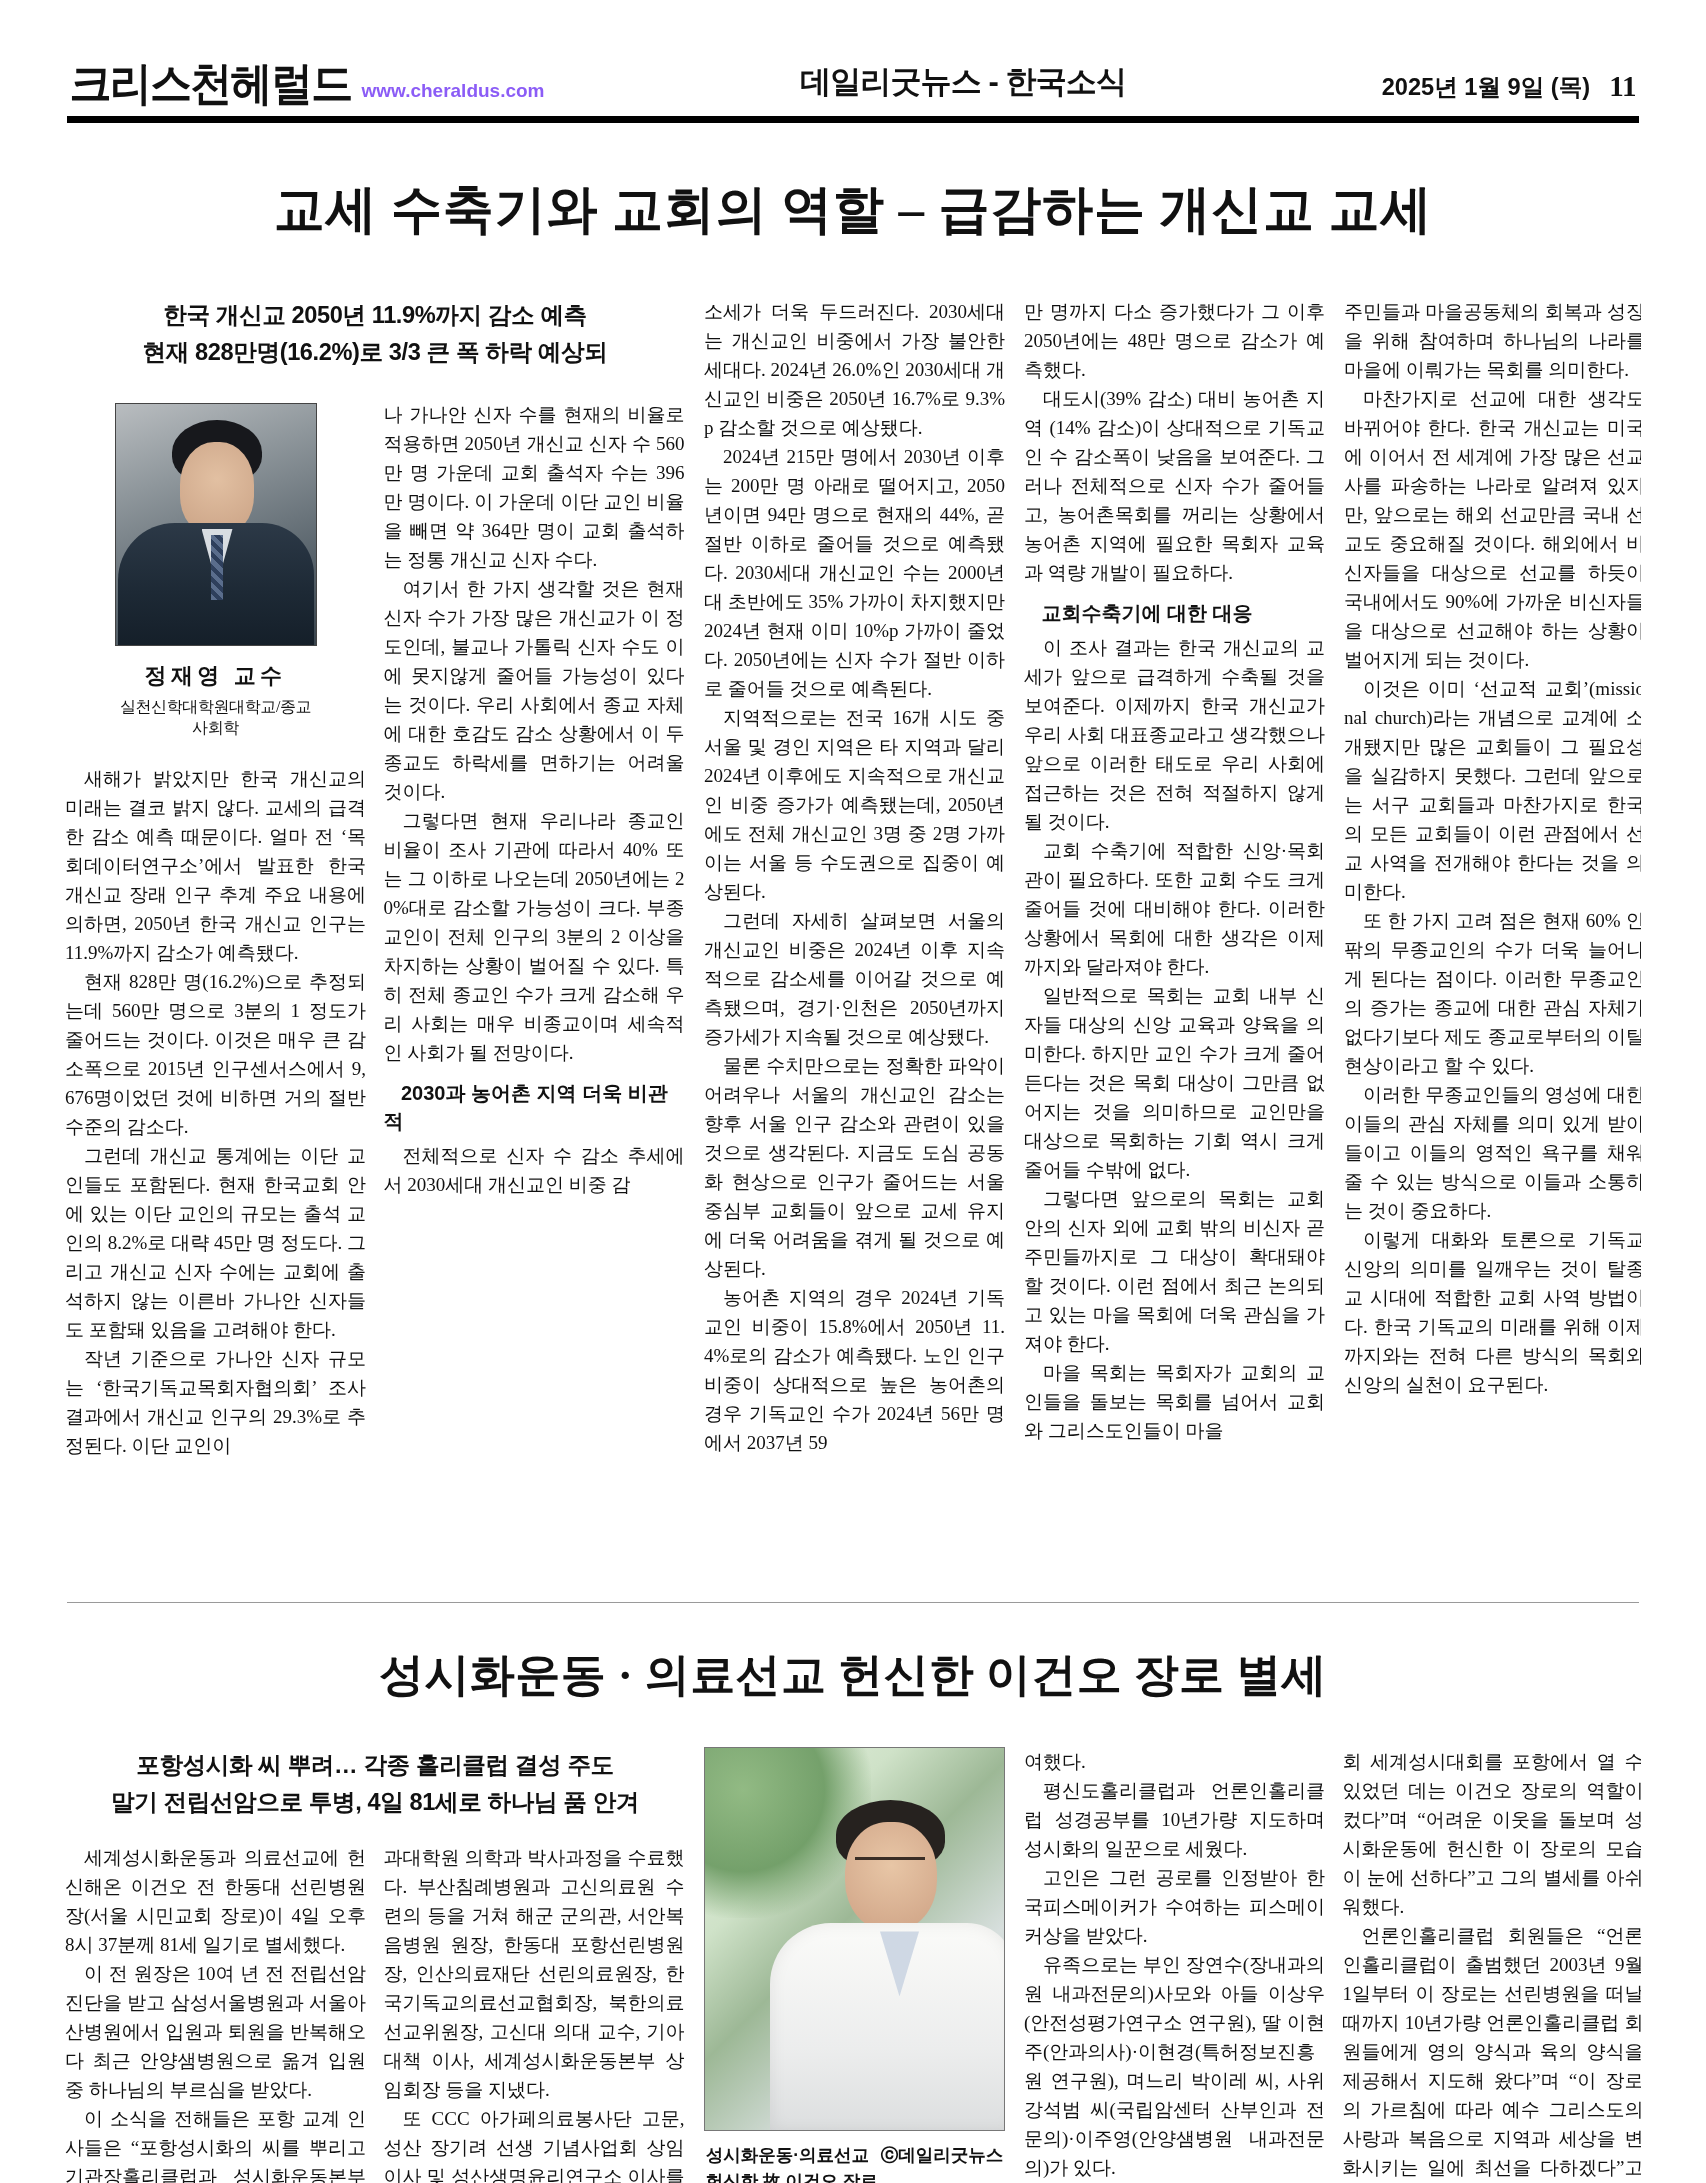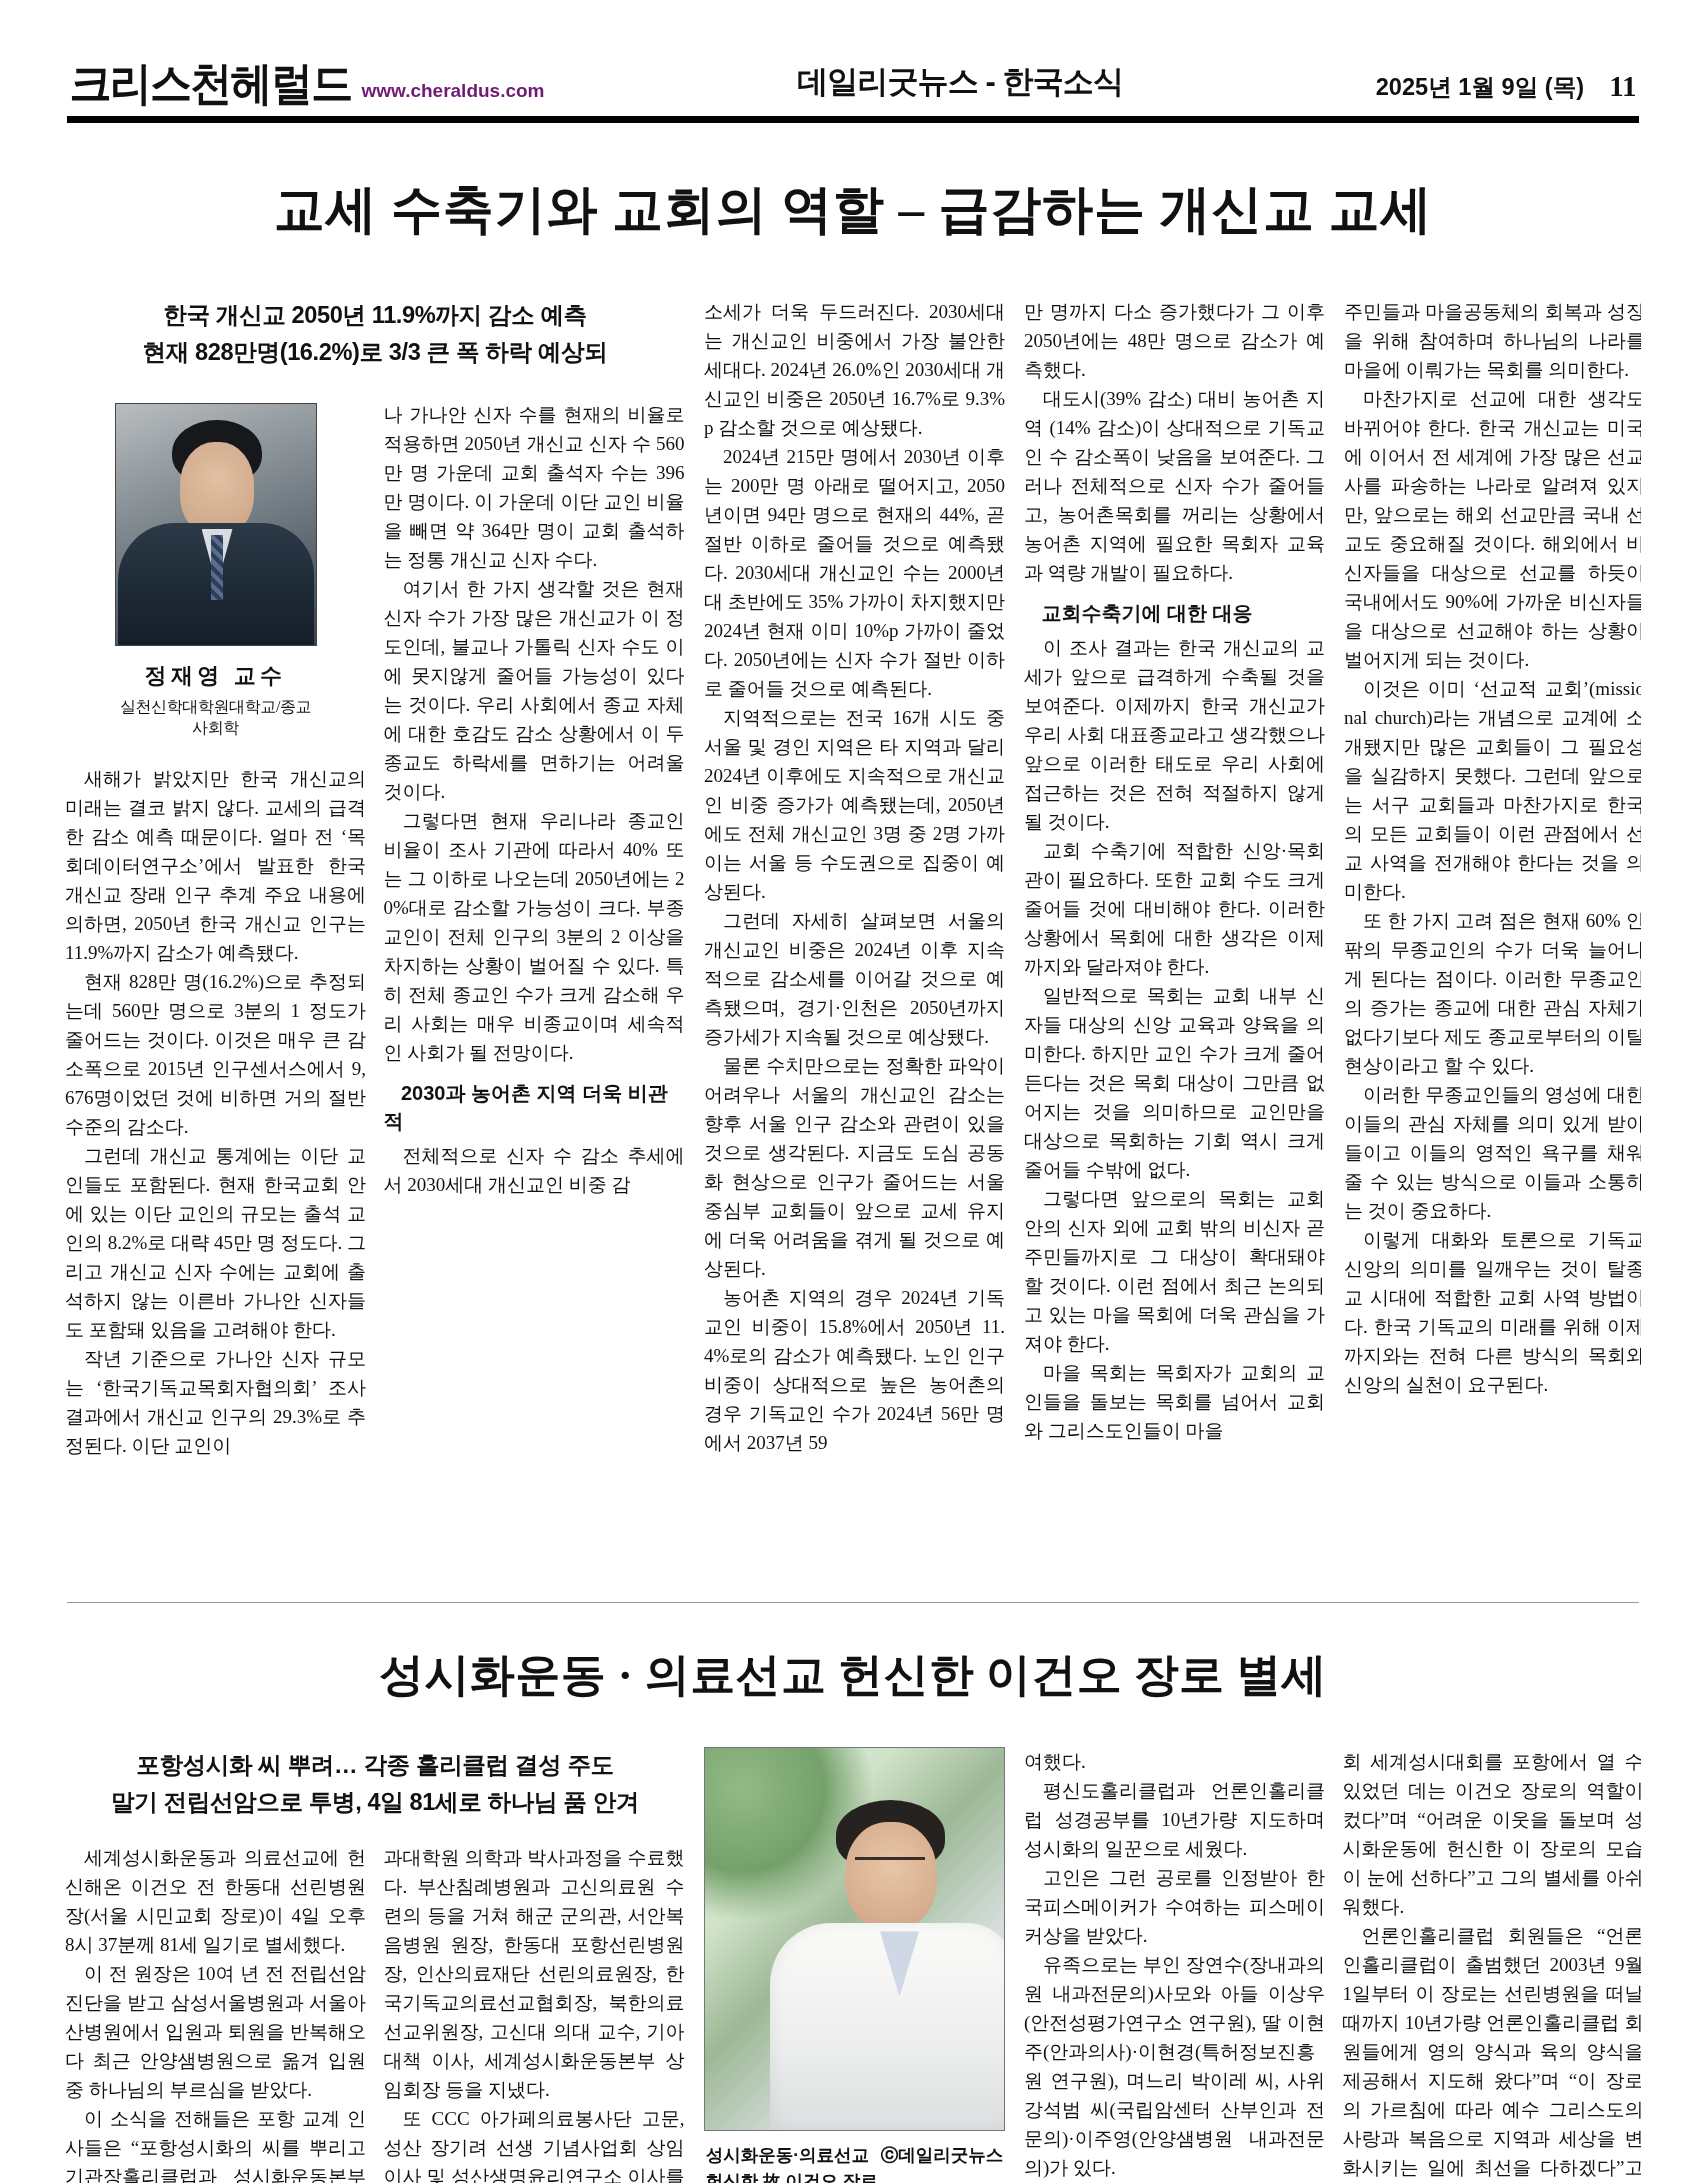--- a/index.html
+++ b/index.html
@@ -4,23 +4,23 @@
 <style>
   * { margin:0; padding:0; box-sizing:border-box; }
   html,body { background:#ffffff; }
   body { width:1706px; font-family:"Liberation Serif","DejaVu Serif",serif; color:#111; }
   .page { width:1706px; min-height:2566px; padding:61px 65px 26px 65px; background:#fff; position:relative; }
 
   
   .masthead { display:flex; align-items:flex-end; justify-content:space-between; padding:0 4.4px 11.4px 4.4px; }
   .mast-left { display:flex; align-items:flex-end; gap:10px; }
   .logo-text { font-family:"Liberation Sans","DejaVu Sans",sans-serif; font-weight:900; font-size:42px; letter-spacing:-1.7px; line-height:1; transform:scaleY(1.08); }
-  .site-url { font-family:"Liberation Sans","DejaVu Sans",sans-serif; font-size:19px; font-weight:700; color:#701a75; padding-bottom:2.6px; }
+  .site-url { font-family:"Liberation Sans","DejaVu Sans",sans-serif; font-size:19px; font-weight:700; color:#8b5cf6; padding-bottom:2.6px; }
   .mast-center { font-family:"Liberation Sans","DejaVu Sans",sans-serif; font-weight:900; font-size:31px; letter-spacing:-0.9px; padding-bottom:1.7px; }
-  .mast-right { display:flex; align-items:flex-end; gap:25px; padding-bottom:1.7px; }
+  .mast-right { display:flex; align-items:flex-end; gap:19px; padding-bottom:1.7px; }
   .mast-date { font-family:"Liberation Sans","DejaVu Sans",sans-serif; font-weight:800; font-size:23.6px; }
   .mast-page { font-family:"Liberation Serif","DejaVu Serif",serif; font-size:29px; font-weight:600; }
   .mast-rule { height:7px; background:#000; margin:0 1.7px; }
 
   
   .a1-headline { text-align:center; font-weight:900; font-size:52px; letter-spacing:0.9px; margin:52px 0 52px 0; transform:scaleX(0.98); }
   .a-body { display:flex; gap:19px; overflow:hidden; }
   .a1-body { height:1279px; }
   .col { width:301px; flex:0 0 301px; overflow:hidden; }
   .left-pair { width:620px; flex:0 0 620px; }

